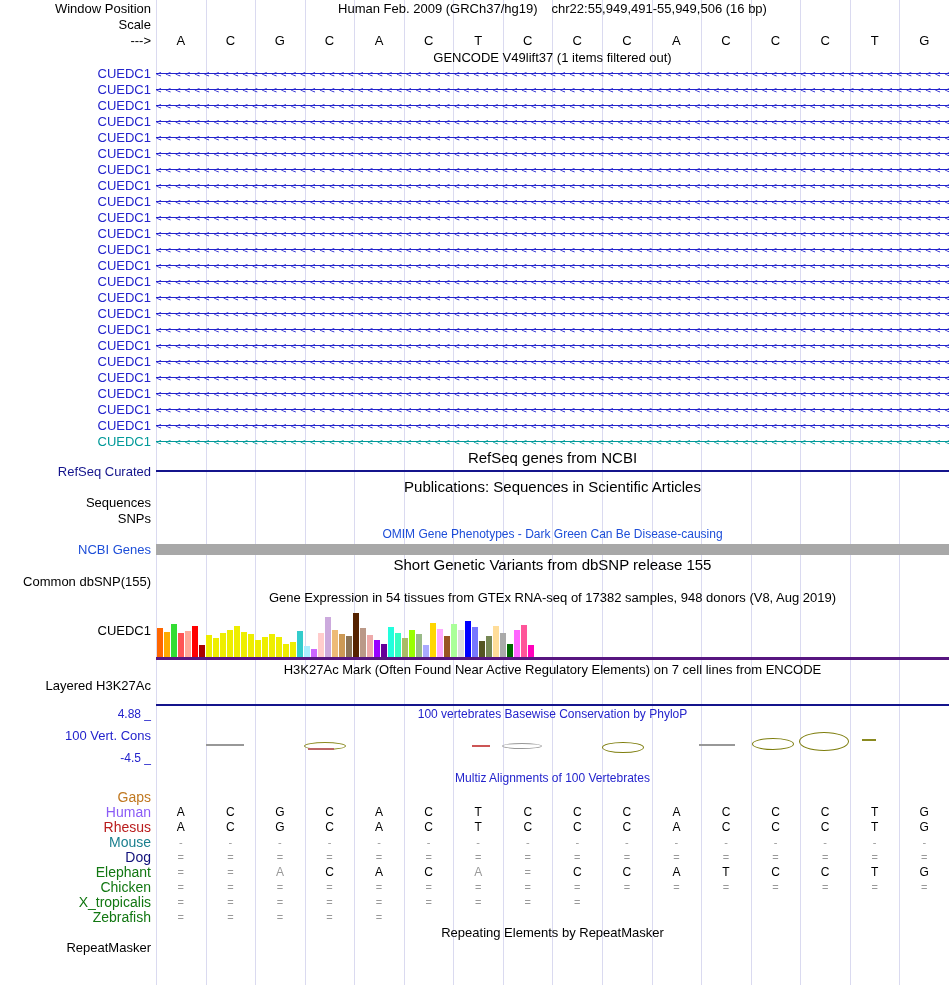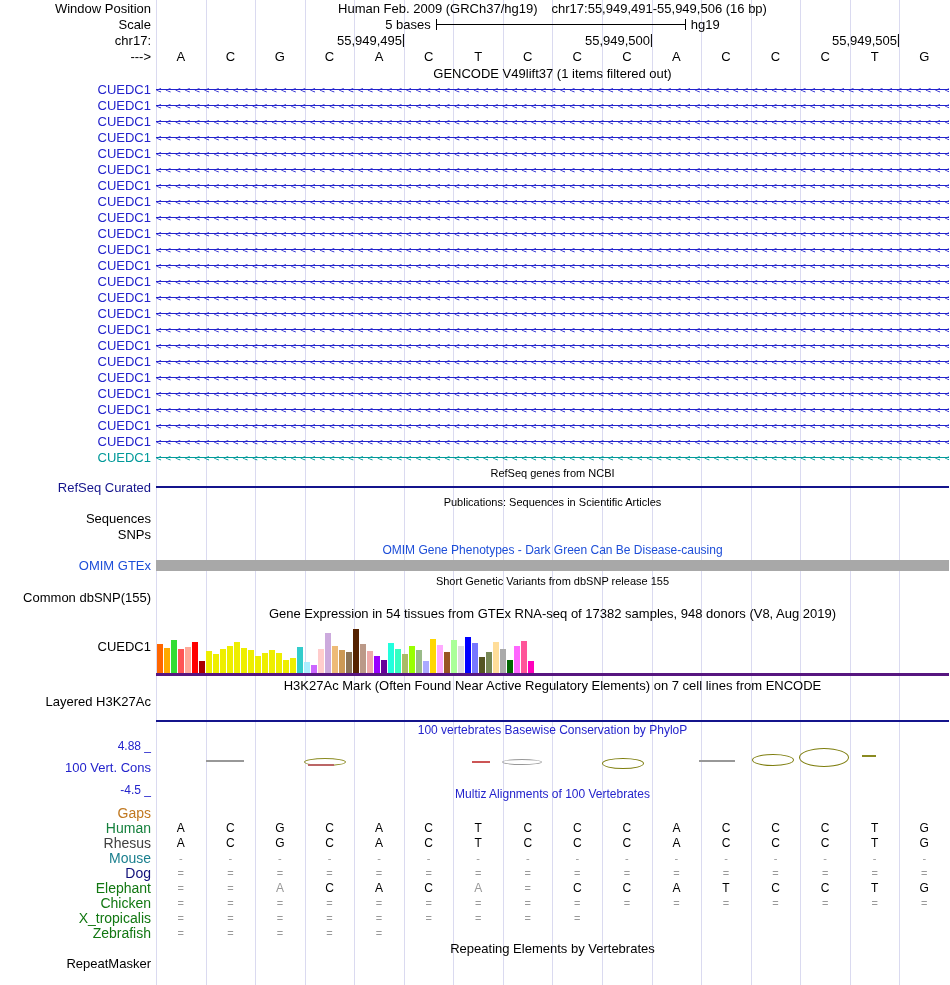--- a/index.html
+++ b/index.html
@@ -7,21 +7,21 @@
         font-family:"Liberation Sans",sans-serif;font-size:13px;color:#000;}
   #grid{position:absolute;left:156px;top:0;width:793px;height:985px;
         background-image:repeating-linear-gradient(to right,#dadaf0 0 1px,transparent 1px 49.56px);}
   .row{display:flex;position:relative;}
   .lbl{width:156px;flex:none;display:flex;align-items:center;justify-content:flex-end;
        padding-right:5px;box-sizing:border-box;white-space:nowrap;}
   .trk{width:793px;flex:none;position:relative;}
   .center{display:flex;align-items:center;justify-content:center;}
   .h14{height:14px}.h15{height:15px}.h16{height:16px}.h17{height:17px}.h18{height:18px}
   .h24{height:24px}.h26{height:26px}.h52{height:52px}.h60{height:60px}
-  .t11{font-size:11px}.t12{font-size:12px}.t13{font-size:13px}
+  .t11{font-size:15px}.t12{font-size:12px}.t13{font-size:13px}
   .blue{color:#2323cc}.green{color:#1d4ed8}
   
   .hdr{gap:14px}
   
   .scale-grp{display:flex;align-items:center;gap:5px;}
   .scale-bar{width:248px;height:11px;border-left:1px solid #000;border-right:1px solid #000;
              background:linear-gradient(to bottom,transparent 5px,#000 5px,#000 6px,transparent 6px);}
   
   .coord{position:absolute;top:1px;display:flex;align-items:center;transform:translateX(-100%);}
   .coord .tick{width:1px;height:13px;background:#000;display:inline-block;margin-left:1px;}
@@ -36,21 +36,21 @@
   .gene-trk::before{content:"";position:absolute;left:0;right:0;top:7px;border-top:1px solid currentColor;}
   .arrows{display:block;font-family:"DejaVu Sans Mono",monospace;font-size:9px;
           letter-spacing:4.2px;line-height:16px;white-space:nowrap;}
   
   .fullline{width:100%;}
   
   #gtex-bars{position:absolute;left:1px;bottom:0;display:flex;align-items:flex-end;gap:1px;}
   .bar{width:6px;flex:none;}
   .gtex-lbl{line-height:52px;}
   
-  .cons-lbls{width:156px;flex:none;box-sizing:border-box;text-align:right;padding-right:5px;margin-top:16px;}
+  .cons-lbls{width:156px;flex:none;box-sizing:border-box;text-align:right;padding-right:5px;}
   .cons-max,.cons-min{height:16px;line-height:16px;font-size:12px;}
   .cons-name{height:28px;line-height:28px;font-size:13px;}
   #cons-marks{position:absolute;left:0;top:0;width:793px;height:60px;}
   .mark{position:absolute;}
   .mark.ellipse{border-radius:50%;background:transparent!important;}
   
   .aln-row{height:15px;}
   .aln-lbl{line-height:15px;font-size:14px;}
   .aln-cell{flex:1;text-align:center;font-size:12px;line-height:15px;}
   .sym{color:#999;font-size:11px;}
@@ -59,52 +59,28 @@
 </head>
 <body>
 
 <div id="root">
   <div id="grid"></div>
 
   <div class="row h16">
     <div class="lbl">Window Position</div>
     <div class="trk center hdr">
       <span>Human Feb. 2009 (GRCh37/hg19)</span>
-      <span>chr17:55,949,491-55,949,506 (16 bp)</span>
+      <span>chr22:55,949,491-55,949,506 (16 bp)</span>
     </div>
   </div>
 
   <div class="row h16">
     <div class="lbl">Scale</div>
-    <div class="trk center">
-      <div class="scale-grp">
-        <span>5 bases</span>
-        <span class="scale-bar"></span>
-        <span>hg19</span>
-      </div>
-    </div>
-  </div>
-
-  <div class="row h16">
-    <div class="lbl">chr17:</div>
-    <div class="trk">
-        <div class="coord" style="left: 248px;">
-          <span>55,949,495</span>
-          <span class="tick"></span>
-        </div>
-        <div class="coord" style="left: 496px;">
-          <span>55,949,500</span>
-          <span class="tick"></span>
-        </div>
-        <div class="coord" style="left: 743px;">
-          <span>55,949,505</span>
-          <span class="tick"></span>
-        </div>
-      </div>
-  </div>
+  </div>
+
 
   <div class="row h17">
     <div class="lbl">---&gt;</div>
     <div class="trk cells">
         <div class="cell base">A</div>
         <div class="cell base">C</div>
         <div class="cell base">G</div>
         <div class="cell base">C</div>
         <div class="cell base">A</div>
         <div class="cell base">C</div>
@@ -294,21 +270,21 @@
   <div class="row h16">
     <div class="lbl">SNPs</div>
     <div class="trk"></div>
   </div>
 
   <div class="row h16">
     <div class="lbl"></div>
     <div class="trk center t12 green">OMIM Gene Phenotypes - Dark Green Can Be Disease-causing</div>
   </div>
   <div class="row h14">
-    <div class="lbl green">OMIM GTEx</div>
+    <div class="lbl green">NCBI Genes</div>
     <div class="trk center">
       <div class="fullline" style="height: 11px; background-color: rgb(168, 168, 168);"></div>
     </div>
   </div>
 
   <div class="row h17">
     <div class="lbl"></div>
     <div class="trk center t11">Short Genetic Variants from dbSNP release 155</div>
   </div>
   <div class="row h16">
@@ -442,42 +418,42 @@
           <div class="aln-cell"></div>
           <div class="aln-cell"></div>
           <div class="aln-cell"></div>
           <div class="aln-cell"></div>
           <div class="aln-cell"></div>
           <div class="aln-cell"></div>
           <div class="aln-cell"></div>
         </div>
       </div>
       <div class="row aln-row">
-        <div class="lbl aln-lbl" style="color: #15803d;">Human</div>
+        <div class="lbl aln-lbl" style="color: #8b5cf6;">Human</div>
         <div class="trk cells">
           <div class="aln-cell">A</div>
           <div class="aln-cell">C</div>
           <div class="aln-cell">G</div>
           <div class="aln-cell">C</div>
           <div class="aln-cell">A</div>
           <div class="aln-cell">C</div>
           <div class="aln-cell">T</div>
           <div class="aln-cell">C</div>
           <div class="aln-cell">C</div>
           <div class="aln-cell">C</div>
           <div class="aln-cell">A</div>
           <div class="aln-cell">C</div>
           <div class="aln-cell">C</div>
           <div class="aln-cell">C</div>
           <div class="aln-cell">T</div>
           <div class="aln-cell">G</div>
         </div>
       </div>
       <div class="row aln-row">
-        <div class="lbl aln-lbl" style="color: #404040;">Rhesus</div>
+        <div class="lbl aln-lbl" style="color: #b91c1c;">Rhesus</div>
         <div class="trk cells">
           <div class="aln-cell">A</div>
           <div class="aln-cell">C</div>
           <div class="aln-cell">G</div>
           <div class="aln-cell">C</div>
           <div class="aln-cell">A</div>
           <div class="aln-cell">C</div>
           <div class="aln-cell">T</div>
           <div class="aln-cell">C</div>
           <div class="aln-cell">C</div>
@@ -613,19 +589,19 @@
           <div class="aln-cell"></div>
           <div class="aln-cell"></div>
           <div class="aln-cell"></div>
           <div class="aln-cell"></div>
         </div>
       </div>
     </div>
 
   <div class="row h15">
     <div class="lbl"></div>
-    <div class="trk center t13">Repeating Elements by Vertebrates</div>
+    <div class="trk center t13">Repeating Elements by RepeatMasker</div>
   </div>
   <div class="row h15">
     <div class="lbl">RepeatMasker</div>
     <div class="trk"></div>
   </div>
 </div>
 
 </body></html>

